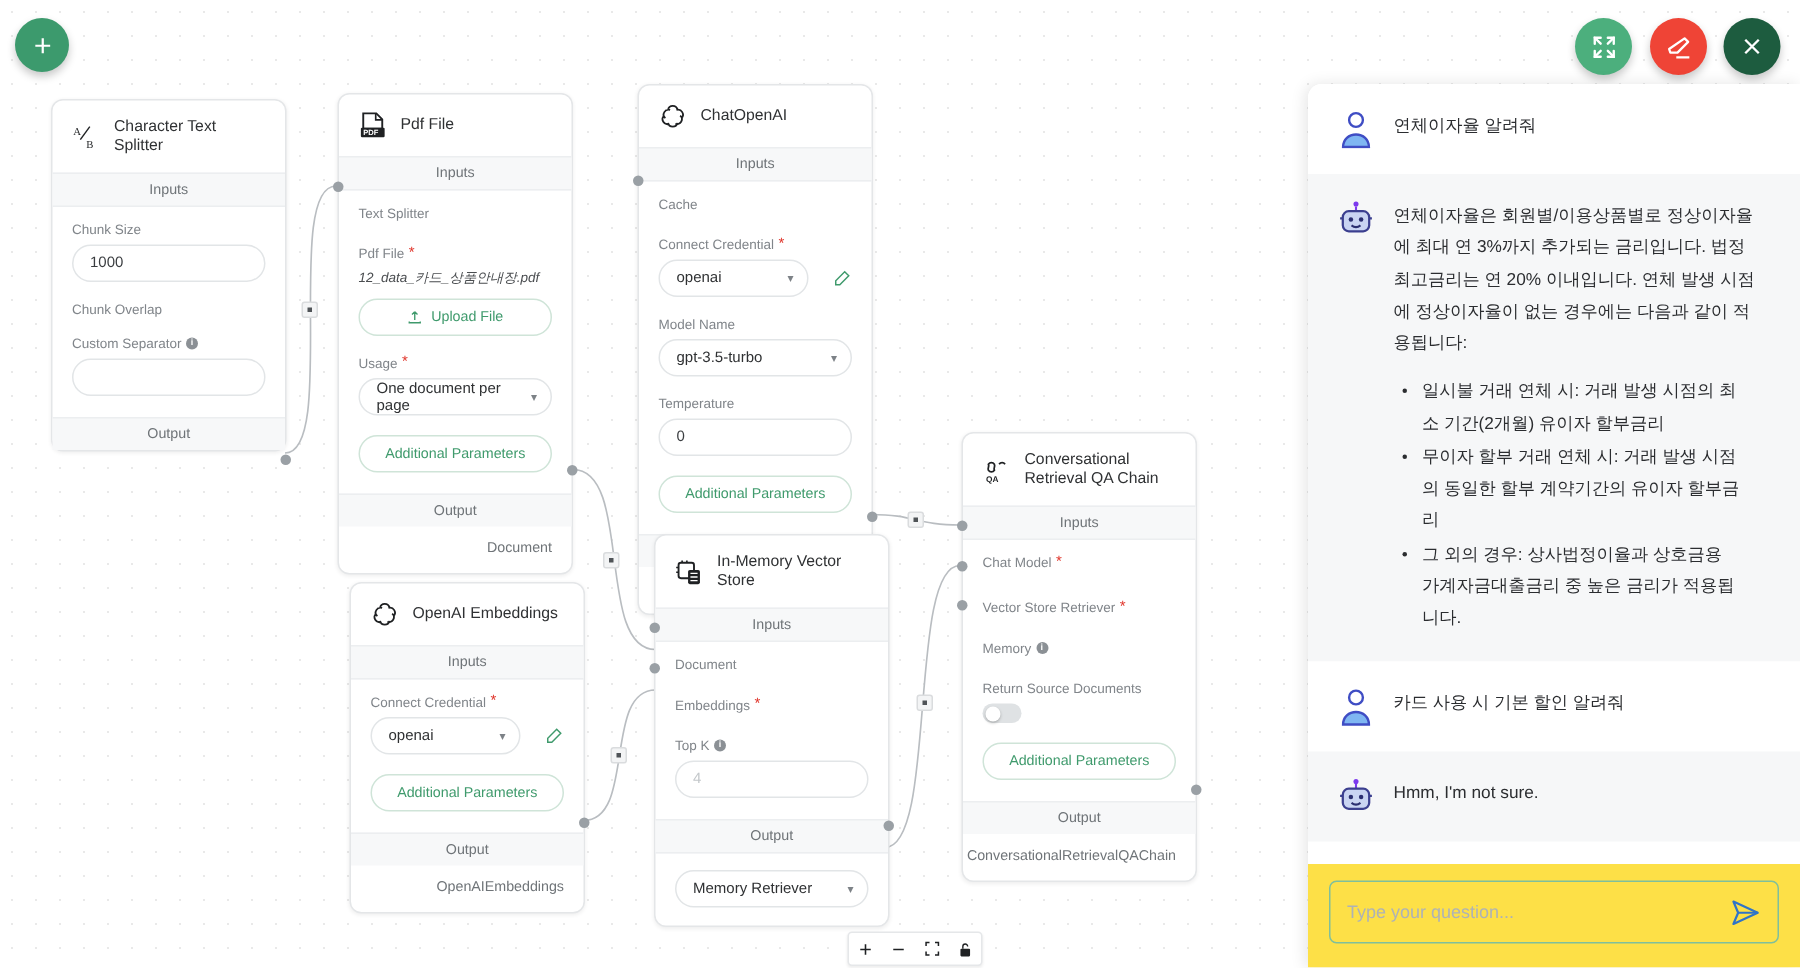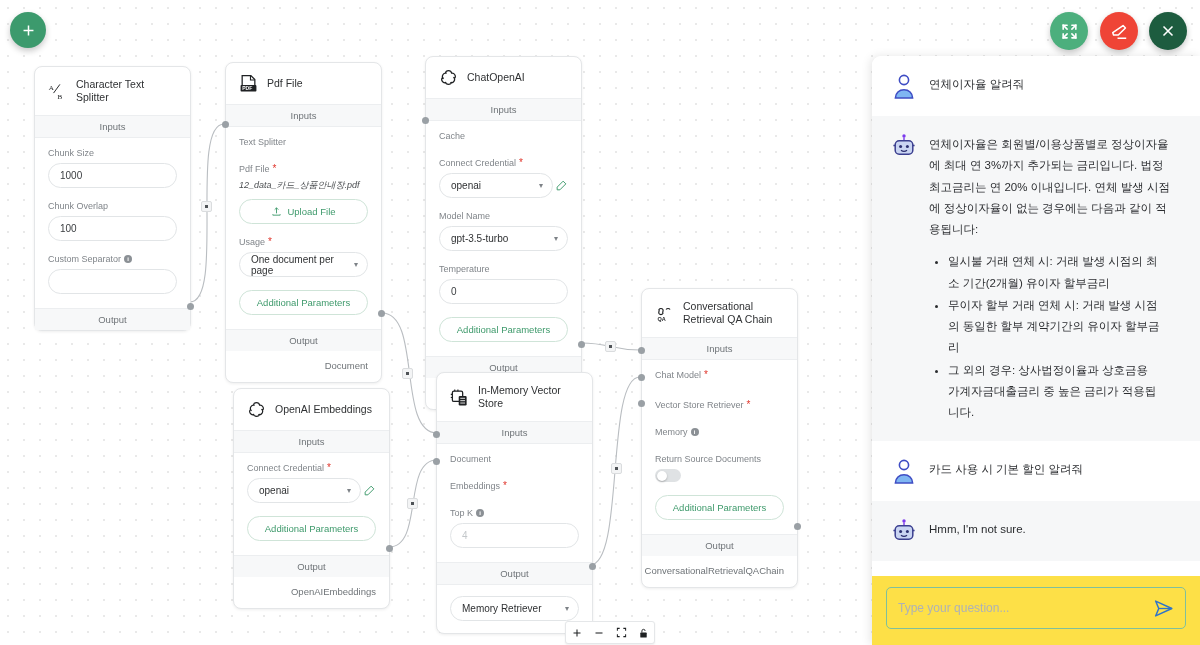--- a/index.html
+++ b/index.html
@@ -90,21 +90,21 @@
   }
   .filename {
     font-size: 9px; color: #4a4d50; font-style: italic;
     margin-bottom: 7px; white-space: nowrap; overflow: hidden;
   }
   .out-row {
     display: flex; justify-content: flex-end;
     font-size: 9.5px; color: #6f7478;
     padding: 9px 13px 11px;
   }
-  .cred-row { display: flex; align-items: center; gap: 2px; }
+  .cred-row { display: flex; align-items: center; gap: 16px; }
   .cred-row .sel { flex: 1; }
   .edit-ico { width: 13px; height: 13px; color: #3f9a6c; cursor: pointer; }
   .toggle {
     width: 26px; height: 13px; border-radius: 7px; background: #dfe2e4;
     position: relative; cursor: pointer;
   }
   .toggle::after {
     content: ''; position: absolute; left: 1.5px; top: 1.5px;
     width: 10px; height: 10px; border-radius: 50%; background: #fff;
     box-shadow: 0 1px 2px rgba(0,0,0,.25);
@@ -226,21 +226,20 @@
       <div class="fld">
         <div class="lbl">
           <span>Chunk Size</span>
         </div>
         <div class="inp">1000</div>
       </div>
       <div class="fld">
         <div class="lbl">
           <span>Chunk Overlap</span>
         </div>
-        <div class="inp">100</div>
       </div>
       <div class="fld">
         <div class="lbl">
           <span>Custom Separator</span>
           <span class="info-dot">i</span>
         </div>
         <div class="inp ph" placeholder="  ">&nbsp;</div>
       </div>
     </div>
     <div class="section-bar no-bottom">Output</div>
@@ -442,21 +441,21 @@
         <div class="btn-outline">Additional Parameters</div>
       </div>
     </div>
     <div class="section-bar no-bottom">Output</div>
     <div class="out-row">
       <span>OpenAIEmbeddings</span>
     </div>
     <div class="handle r" style="top:156px;"></div>
   </div>
 
-  <div class="node" id="n-vectorstore" style="left:436px; top:372px; width:157px;">
+  <div class="node" id="n-vectorstore" style="left:436px; top:356px; width:157px;">
     <div class="node-head">
       <svg class="node-ico" viewBox="0 0 24 24">
         <rect x="3" y="4" width="13" height="13" rx="2" fill="none" stroke="#1f2123" stroke-width="1.6"></rect>
         <path d="M6 2v2M10 2v2M1 8h2M1 12h2" stroke="#1f2123" stroke-width="1.4"></path>
         <rect x="11" y="10" width="10" height="12" rx="1.5" fill="#1f2123"></rect>
         <path d="M13 13h6M13 16h6M13 19h6" stroke="#fff" stroke-width="1.1"></path>
       </svg>
       <span class="node-title">In-Memory Vector Store</span>
     </div>
     <div class="section-bar">Inputs</div>

